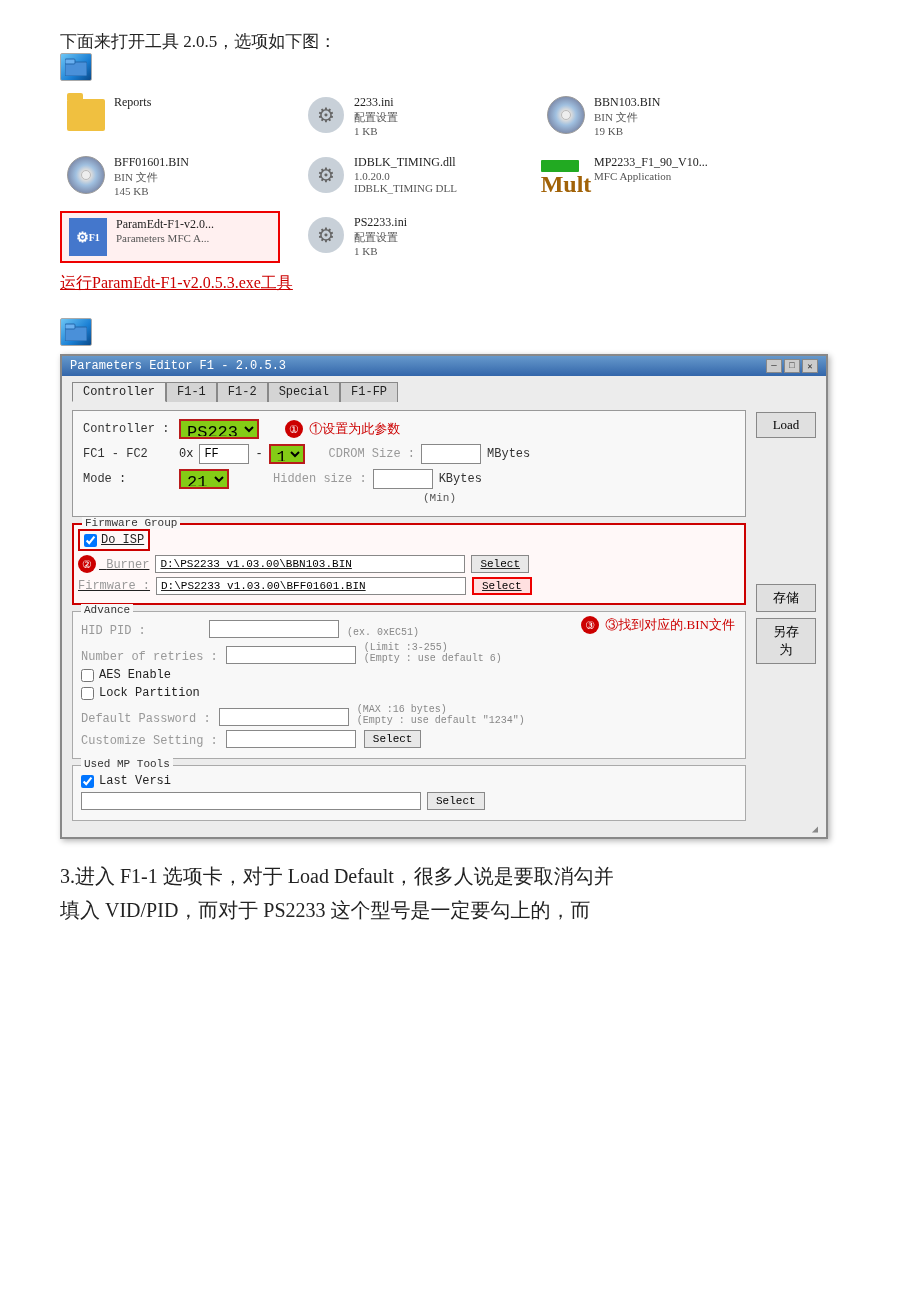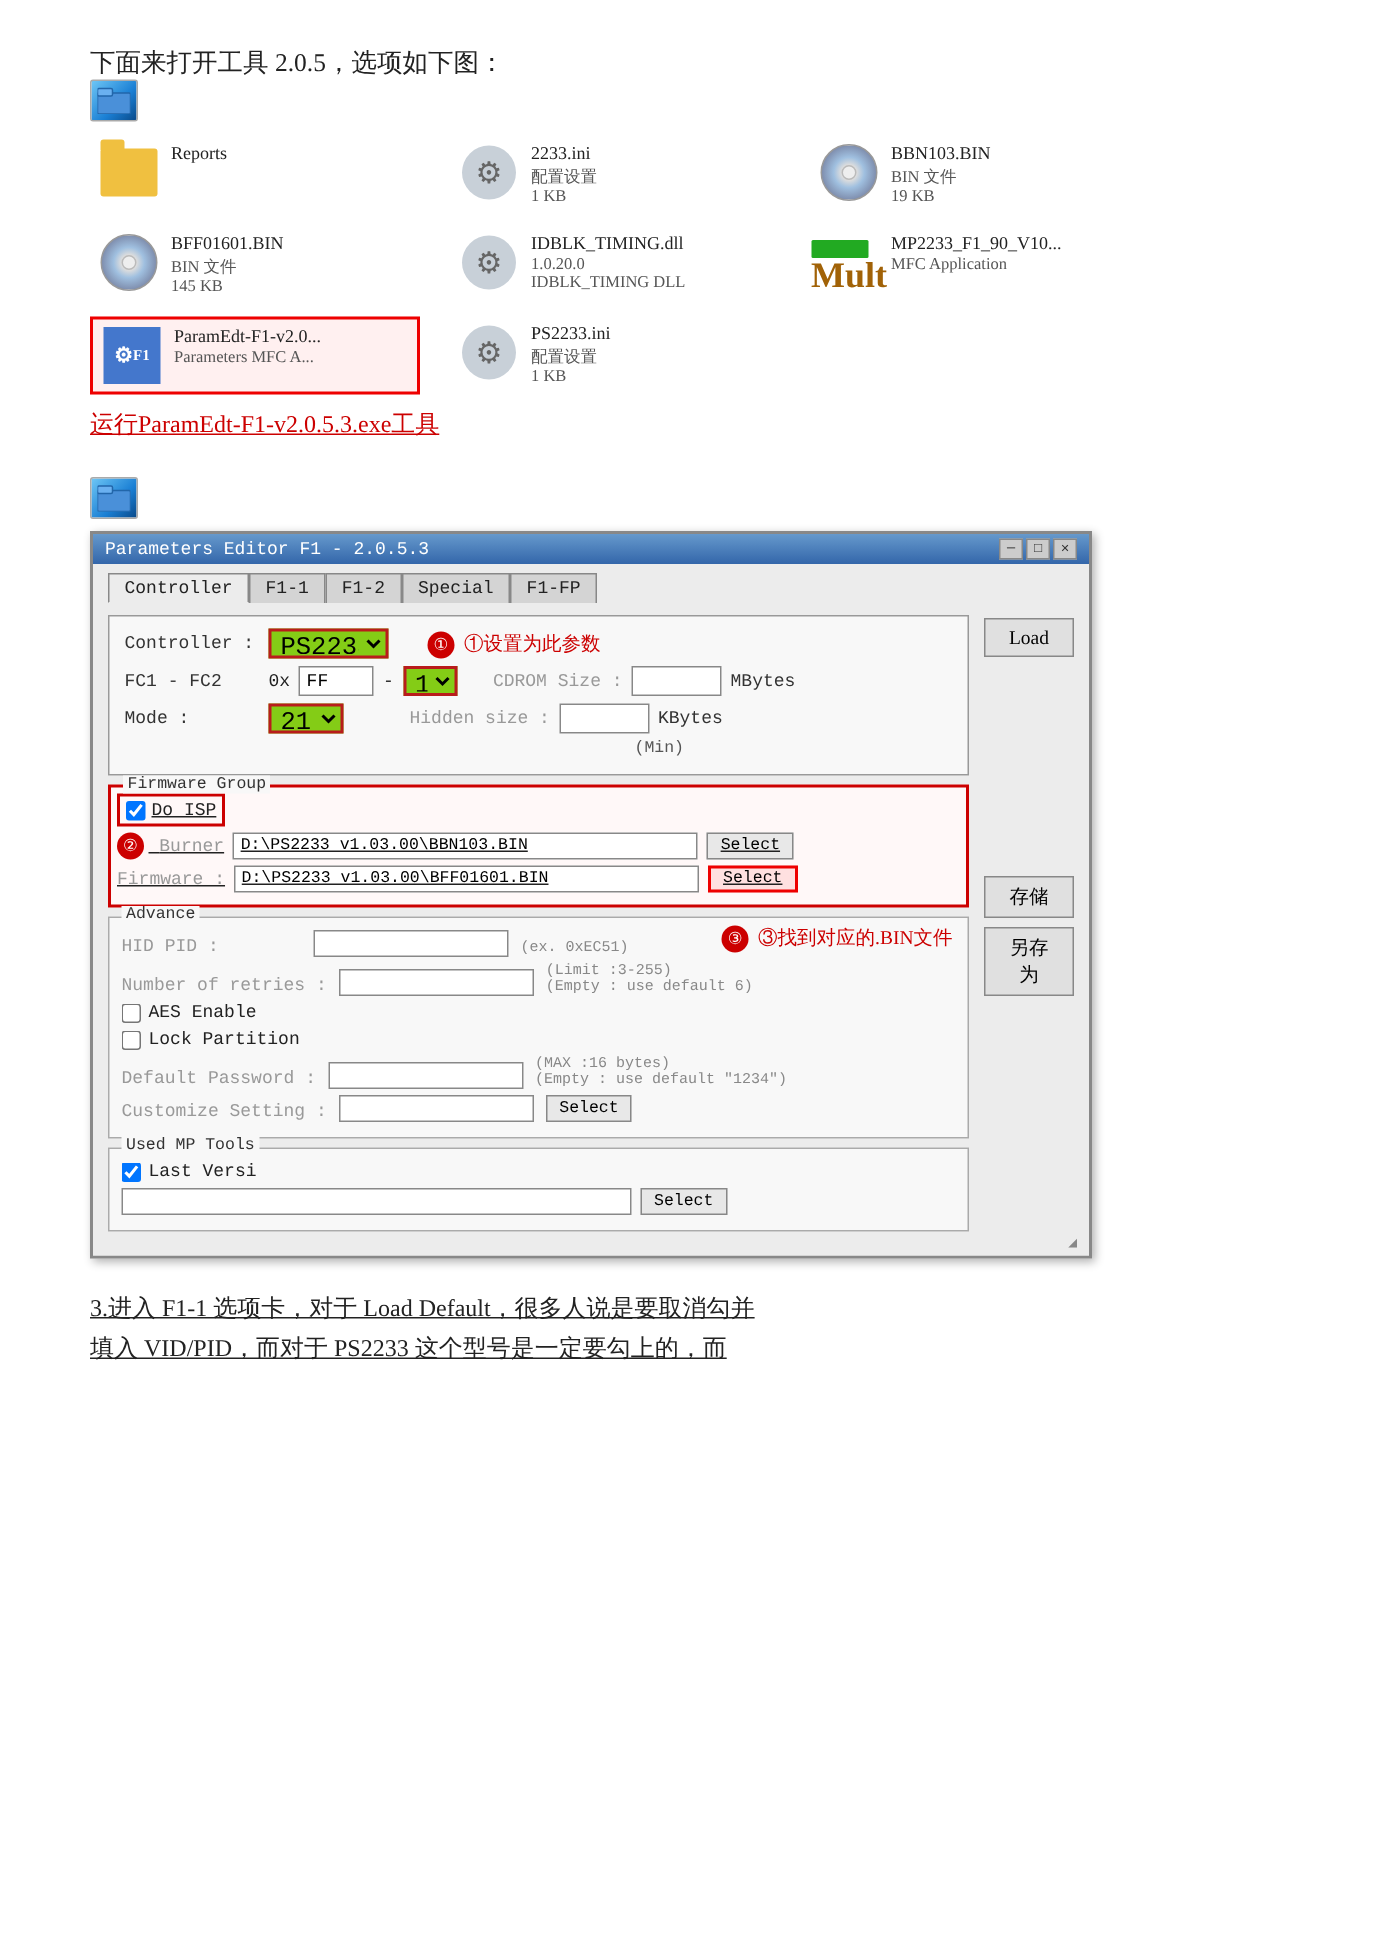--- a/index.html
+++ b/index.html
@@ -156,21 +156,21 @@
       display: block;
     }
 
     
     .window-wrapper {
       margin-bottom: 20px;
     }
     .window-outer {
       border: 2px solid #888;
       background: #f0f0f0;
-      width: 668px;
+      width: 768px;
       font-size: 12px;
       font-family: "Courier New", monospace;
       box-shadow: 2px 2px 6px rgba(0,0,0,0.3);
       position: relative;
     }
     .window-titlebar {
       background: linear-gradient(to bottom, #6699cc 0%, #3366aa 100%);
       color: #fff;
       padding: 3px 8px;
       display: flex;
@@ -407,24 +407,23 @@
     .annotation-red {
       color: #cc0000;
       font-size: 13px;
       font-family: "SimSun", serif;
       background: none;
     }
 
     
     .bottom-text {
       margin-top: 20px;
-      font-size: 16px;
+      font-size: 20px;
       font-family: "SimSun", serif;
       line-height: 1.7;
-      text-decoration: underline;
     }
 
     
     .resize-handle {
       position: absolute;
       bottom: 2px;
       right: 2px;
       width: 12px;
       height: 12px;
       cursor: se-resize;

